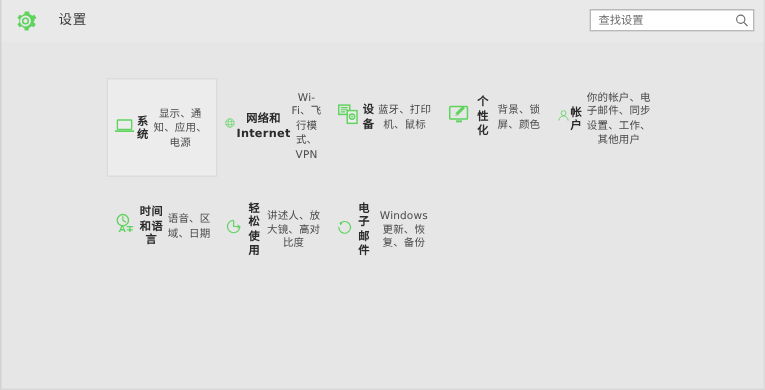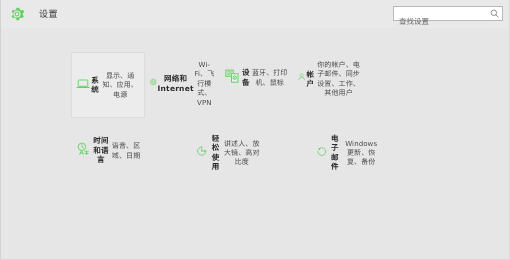--- a/index.html
+++ b/index.html
@@ -65,21 +65,21 @@
     display: flex;
     align-items: center;
   }
   .search-input {
     border: 0;
     outline: 0;
     background: transparent;
     font-family: "DejaVu Sans", "Liberation Sans", sans-serif;
     font-size: 7.5px;
     color: #555;
-    padding: 16px 2px 0 5px;
+    padding: 0 2px 0 5px;
     width: 88px;
     height: 13px;
     line-height: 13px;
   }
   .search-input::placeholder { color: #6c6c6c; opacity: 1; }
   .search-icon {
     width: 11px;
     height: 11px;
     margin-left: auto;
     margin-right: 3px;
@@ -91,21 +91,21 @@
   .grid {
     position: absolute;
     left: 70px;
     top: 52px;
     width: 380px;
   }
   .row {
     display: flex;
     align-items: flex-start;
   }
-  .row-2 { margin-top: 7px; gap: 46px; }
+  .row-2 { margin-top: 7px; }
 
   .tile {
     width: 74px;
     box-sizing: border-box;
     padding: 8px 3px 6px 3px;
     text-align: center;
     background: transparent;
     border: 1px solid transparent;
     display: flex;
     align-items: center;
@@ -191,20 +191,30 @@
           <line x1="7.5" y1="11" x2="15.5" y2="11" stroke="#5ed35e" stroke-width="1.3"></line>
           <line x1="7.5" y1="13.5" x2="12.5" y2="13.5" stroke="#5ed35e" stroke-width="1.3"></line>
           <rect x="15" y="12" width="11.5" height="15" fill="#eeeeee" stroke="#5ed35e" stroke-width="1.7"></rect>
           <circle cx="20.7" cy="19" r="3.1" fill="none" stroke="#5ed35e" stroke-width="1.7"></circle>
           <circle cx="20.7" cy="19" r="1.1" fill="#5ed35e"></circle>
         </svg>
         <div class="tile-title">设备</div>
         <div class="tile-sub">蓝牙、打印机、鼠标</div>
       </div>
 
+      <div class="tile">
+        <svg class="tile-ico" viewBox="0 0 32 32">
+          <rect x="5" y="7" width="21" height="15" rx="1" fill="none" stroke="#5ed35e" stroke-width="1.8"></rect>
+          <rect x="12.5" y="23.5" width="7" height="2.4" fill="#5ed35e"></rect>
+          <path d="M11 18.5l1-3.6 8.4-8.4 2.6 2.6-8.4 8.4z" fill="#5ed35e"></path>
+          <path d="M11 18.5l1-3.6 1.3 1.3z" fill="#eeeeee"></path>
+        </svg>
+        <div class="tile-title">个性化</div>
+        <div class="tile-sub">背景、锁屏、颜色</div>
+      </div>
 
       <div class="tile">
         <svg class="tile-ico" viewBox="0 0 32 32">
           <circle cx="16" cy="10.5" r="5.6" fill="none" stroke="#5ed35e" stroke-width="1.9"></circle>
           <path d="M5.6 27.5a10.4 10.4 0 0 1 20.8 0" fill="none" stroke="#5ed35e" stroke-width="1.9"></path>
         </svg>
         <div class="tile-title">帐户</div>
         <div class="tile-sub">你的帐户、电子邮件、同步设置、工作、其他用户</div>
       </div>
     </div>

